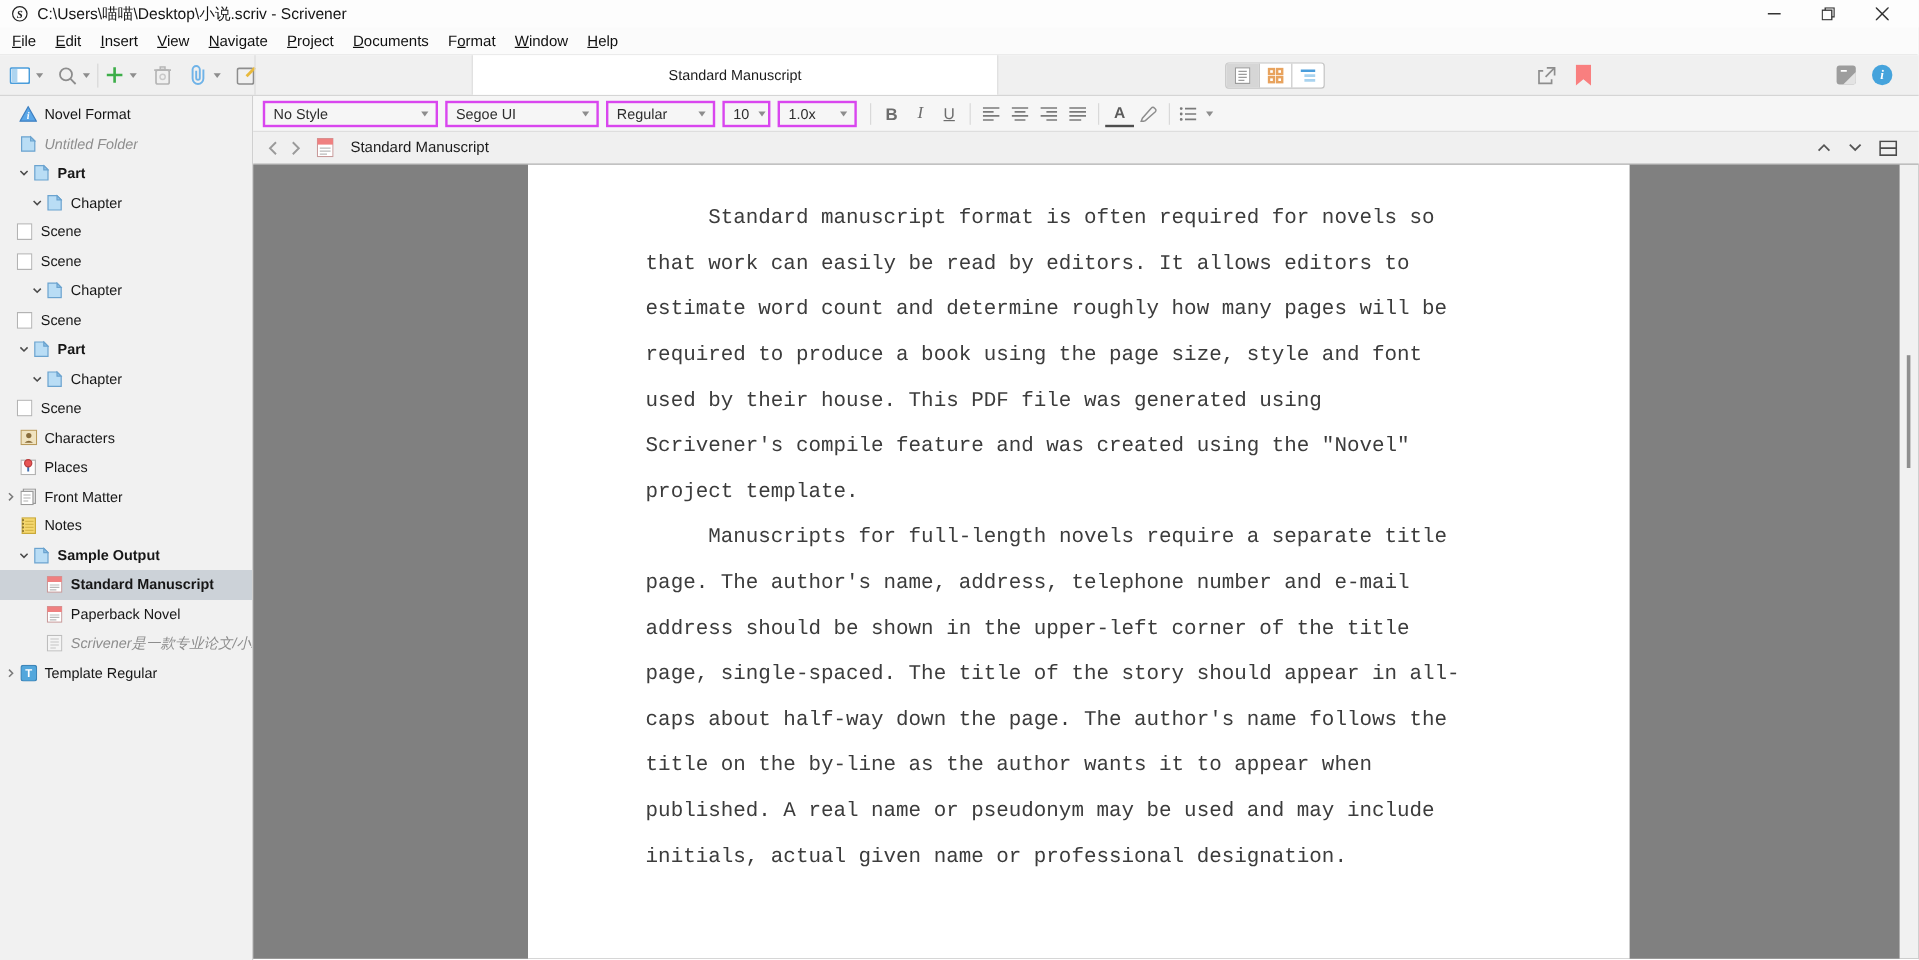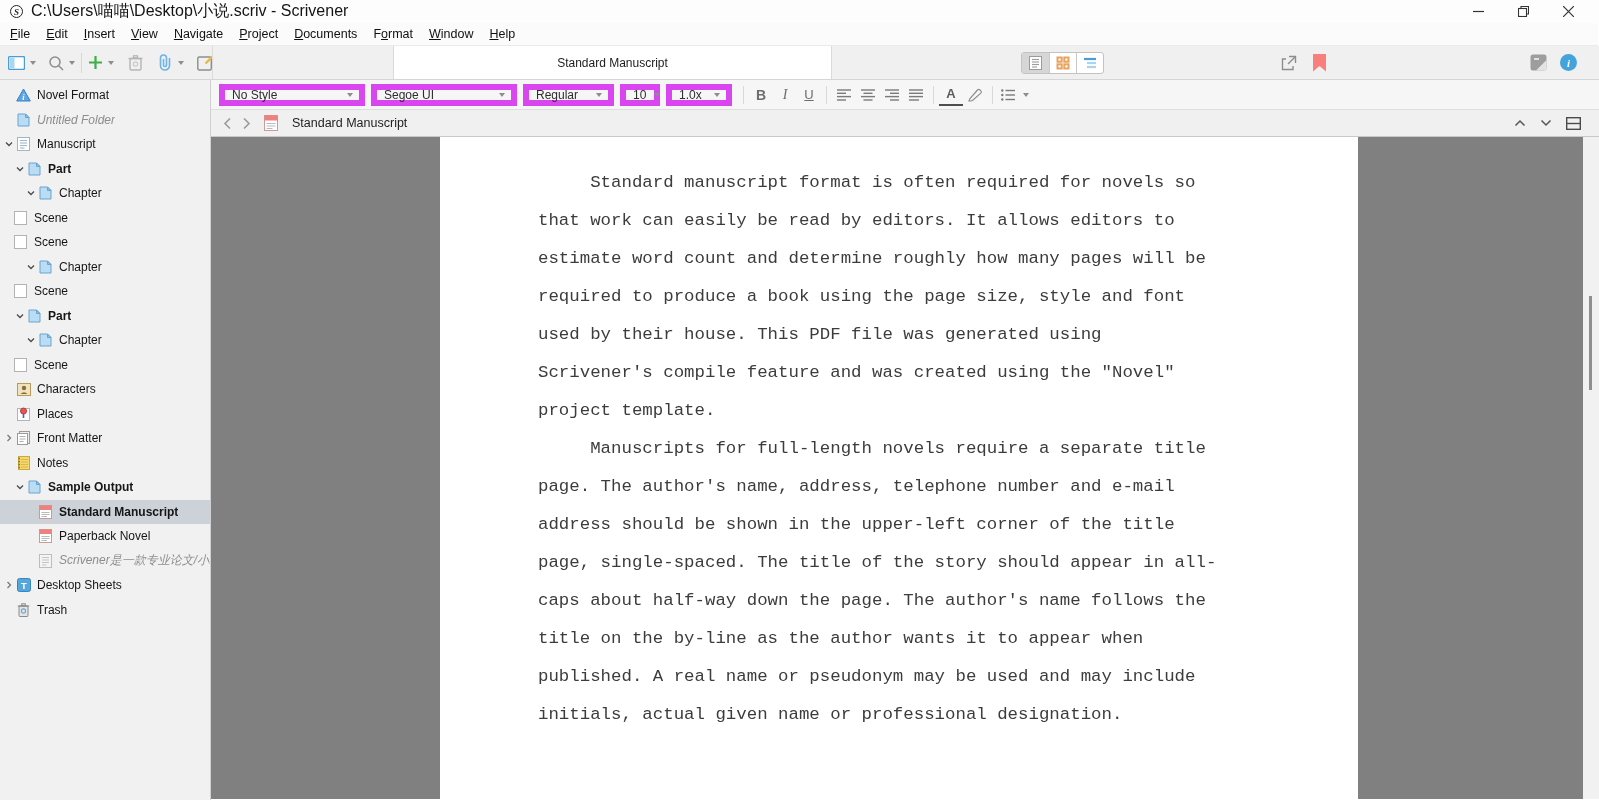--- a/index.html
+++ b/index.html
@@ -6,21 +6,21 @@
   html,body { width:1599px; height:800px; overflow:hidden; }
   body { font-family:"Liberation Sans", sans-serif; background:#fff; }
   .app { position:relative; width:1599px; height:800px; background:#fff; }
 
   
   .titlebar { position:absolute; left:0; top:0; width:1599px; height:23px;
     background:#fdfdfd; display:flex; align-items:center; }
   .app-icon { width:13px; height:13px; margin-left:10px; border:1.3px solid #222;
     border-radius:50%; display:flex; align-items:center; justify-content:center;
     font:italic bold 9px "Liberation Serif", serif; color:#222; }
-  .win-title { margin-left:8px; font-size:16px; color:#141414;text-align:center; }
+  .win-title { margin-left:8px; font-size:13px; color:#141414;text-align:center; }
   .win-controls { position:absolute; right:8px; top:0; height:23px; display:flex; }
   .win-btn { width:45px; height:23px; display:flex; align-items:center; justify-content:center; }
 
   
   .menubar { position:absolute; left:0; top:23px; width:1598px; height:23px;
     background:#fbfbfb; border-bottom:1px solid #ebebeb; display:flex; align-items:center; padding-left:2px; }
   .menu-item { padding:0 8px; font-size:12.5px; color:#101010; height:21px; line-height:21px; }
   .menu-item .mn { text-decoration:underline; }
 
   
@@ -61,21 +61,21 @@
   .blabel { white-space:nowrap; overflow:hidden; }
   .lvl0 { padding-left:3px; } .lvl1 { padding-left:14px;font-weight:bold; }
   .lvl2 { padding-left:25px; } .lvl3 { }
 
   
   .content { position:relative; width:1388px; height:720px; }
 
   
   .formatbar { height:30px; background:#f6f6f6; border-bottom:1px solid #dedede;
     display:flex; align-items:center; padding-left:8px; }
-  .combo { height:22px; border:6px solid #d946ef; background:#f6f6f6; display:flex;
+  .combo { height:22px; border:2px solid #d946ef; background:#f6f6f6; display:flex;
     align-items:center; font-size:12px; color:#2e2e2e; padding:0 6px 0 7px; margin-right:6px; }
   .combo .lbl { flex:1; }
   .combo .dd-caret { margin-left:8px; margin-top:3px; }
   .fmt-sep { width:1px; height:18px; background:#d9d9d9; margin:0 5px; }
   .fmt-btn { width:24px; height:22px; display:flex; align-items:center; justify-content:center; color:#6d6d6d; }
   .b-b { font-weight:bold; font-size:14px; }
   .b-i { font-style:italic; font-size:14px; font-family:"Liberation Serif", serif; }
   .b-u { text-decoration:underline; font-size:13px; }
   .b-a { font-weight:bold; font-size:13px; color:#5c5c5c; border-bottom:2px solid #4e4e4e; line-height:13px; }
 
@@ -264,39 +264,20 @@
         <span class="chev-slot"></span>
         <span class="bicon">
             <svg width="13" height="14">
               <path d="M1 1 H8.5 L12 4.5 V13 H1 Z" fill="#b9ddf5" stroke="#6ba3cf"></path>
               <path d="M8.5 1 L12 4.5 H8.5 Z" fill="#8fc3e8" stroke="#6ba3cf"></path>
             </svg>
           </span>
         <span class="blabel">Untitled Folder</span>
       </div>
 
-      <div class="brow lvl0">
-        <span class="chev-slot">
-            <svg width="8" height="8">
-              <polyline points="1,2.5 4,5.5 7,2.5" fill="none" stroke="#4b4b4b" stroke-width="1.3"></polyline>
-            </svg>
-          </span>
-        <span class="bicon">
-            <svg width="13" height="14">
-              <rect x="0.5" y="0.5" width="12" height="13" fill="#fff" stroke="#9db6c8"></rect>
-              <g stroke="#9fb9cc" stroke-width="1.1">
-                <line x1="3" y1="3.5" x2="10" y2="3.5"></line>
-                <line x1="3" y1="6" x2="10" y2="6"></line>
-                <line x1="3" y1="8.5" x2="10" y2="8.5"></line>
-                <line x1="3" y1="11" x2="7.5" y2="11"></line>
-              </g>
-            </svg>
-          </span>
-        <span class="blabel">Manuscript</span>
-      </div>
 
       <div class="brow lvl1">
         <span class="chev-slot">
             <svg width="8" height="8">
               <polyline points="1,2.5 4,5.5 7,2.5" fill="none" stroke="#4b4b4b" stroke-width="1.3"></polyline>
             </svg>
           </span>
         <span class="bicon">
             <svg width="13" height="14">
               <path d="M1 1 H8.5 L12 4.5 V13 H1 Z" fill="#b9ddf5" stroke="#6ba3cf"></path>
@@ -541,46 +522,34 @@
             <svg width="8" height="8">
               <polyline points="2.5,1 5.5,4 2.5,7" fill="none" stroke="#7a7a7a" stroke-width="1.3"></polyline>
             </svg>
           </span>
         <span class="bicon">
             <svg width="14" height="14">
               <rect x="0.5" y="0.5" width="13" height="13" rx="2" fill="#53a7dc" stroke="#3d85b8"></rect>
               <text x="7" y="10.5" text-anchor="middle" font-size="9.5" font-weight="bold" font-family="Liberation Sans, sans-serif" fill="#fff">T</text>
             </svg>
           </span>
-        <span class="blabel">Desktop Sheets</span>
-      </div>
-
-      <div class="brow lvl0">
-        <span class="chev-slot"></span>
-        <span class="bicon">
-            <svg width="13" height="14">
-              <rect x="2" y="3" width="9" height="10.5" rx="1" fill="#e4e4e4" stroke="#8a8a8a"></rect>
-              <line x1="0.8" y1="3" x2="12.2" y2="3" stroke="#8a8a8a" stroke-width="1.2"></line>
-              <rect x="4.7" y="0.8" width="3.6" height="1.8" fill="none" stroke="#8a8a8a"></rect>
-              <circle cx="6.5" cy="8" r="2.1" fill="none" stroke="#6fa8d6" stroke-width="1.1"></circle>
-            </svg>
-          </span>
-        <span class="blabel">Trash</span>
-      </div>
+        <span class="blabel">Template Regular</span>
+      </div>
+
 
     </div>
 
     <div class="content">
 
       <div class="formatbar">
         <div class="combo" style="width:146px">
           <span class="lbl">No Style</span>
           <span class="dd-caret"></span>
         </div>
-        <div class="combo" style="width:146px">
+        <div class="combo" style="width:128px">
           <span class="lbl">Segoe UI</span>
           <span class="dd-caret"></span>
         </div>
         <div class="combo" style="width:91px">
           <span class="lbl">Regular</span>
           <span class="dd-caret"></span>
         </div>
         <div class="combo" style="width:40px">
           <span class="lbl">10</span>
           <span class="dd-caret"></span>

